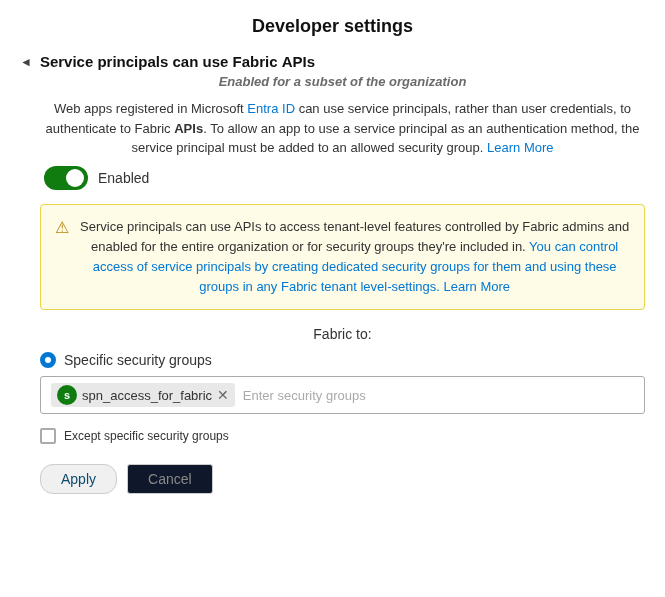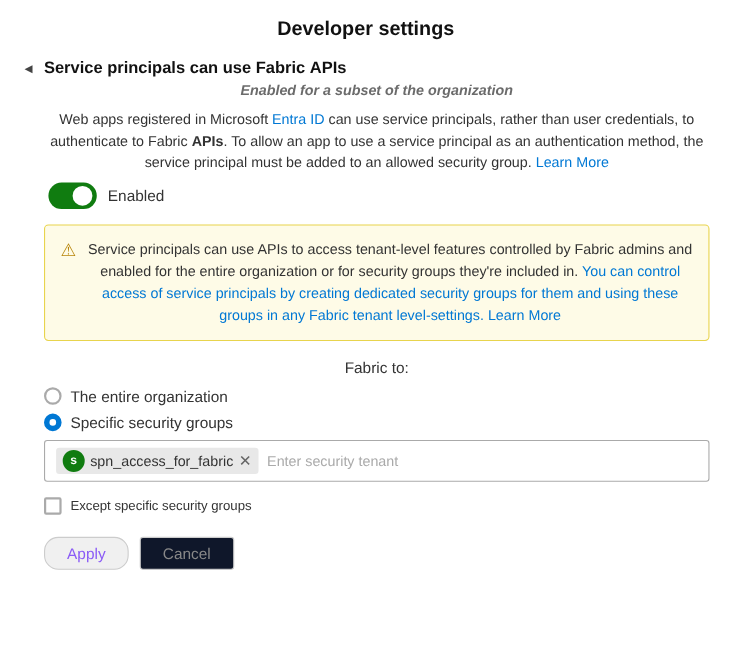--- a/index.html
+++ b/index.html
@@ -264,21 +264,21 @@
       padding: 6px 20px;
       font-size: 14px;
       border-radius: 3px;
       cursor: pointer;
       border: 1px solid #ccc;
       font-family: 'Segoe UI', Arial, sans-serif;
     }
 
     .btn-primary {
       background: #f0f0f0;
-      color: #8b5cf6;
+      color: #0c4a6e;
       border-color: #ccc;
       border-radius: 13px;
     }
 
     .btn-secondary {
       background: #0f172a;
       color: #888;
       border-color: #ccc;
     }
   </style>
@@ -313,37 +313,33 @@
 
   <div class="info-box">
     <span class="info-icon">⚠</span>
     <p class="info-text">
       Service principals can use APIs to access tenant-level features controlled by Fabric admins and enabled for the entire organization or for security groups they're included in. <span style="color:#0078d4">You can control access of service principals by creating dedicated security groups for them and using these groups in any Fabric tenant level-settings.</span>&nbsp;<a class="link">Learn More</a>
     </p>
   </div>
 
   <div class="apply-to-label">Fabric to:</div>
 
-  <div class="radio-row">
-    <div class="radio-circle"></div>
-    <span class="radio-label">The entire organization</span>
-  </div>
 
   <div class="radio-row">
     <div class="radio-circle selected"></div>
     <span class="radio-label">Specific security groups</span>
   </div>
 
   <div class="sg-input-box">
     <div class="sg-tag">
       <div class="sg-tag-avatar">s</div>
       <span class="sg-tag-text">spn_access_for_fabric</span>
       <span class="sg-tag-close">✕</span>
     </div>
-    <span class="sg-placeholder">Enter security tenant</span>
+    <span class="sg-placeholder">Enter security groups</span>
   </div>
 
   <div class="checkbox-row">
     <div class="checkbox-box"></div>
     <span class="checkbox-label">Except specific security groups</span>
   </div>
 
   <div class="button-row">
     <button class="btn btn-primary">Apply</button>
     <button class="btn btn-secondary">Cancel</button>

